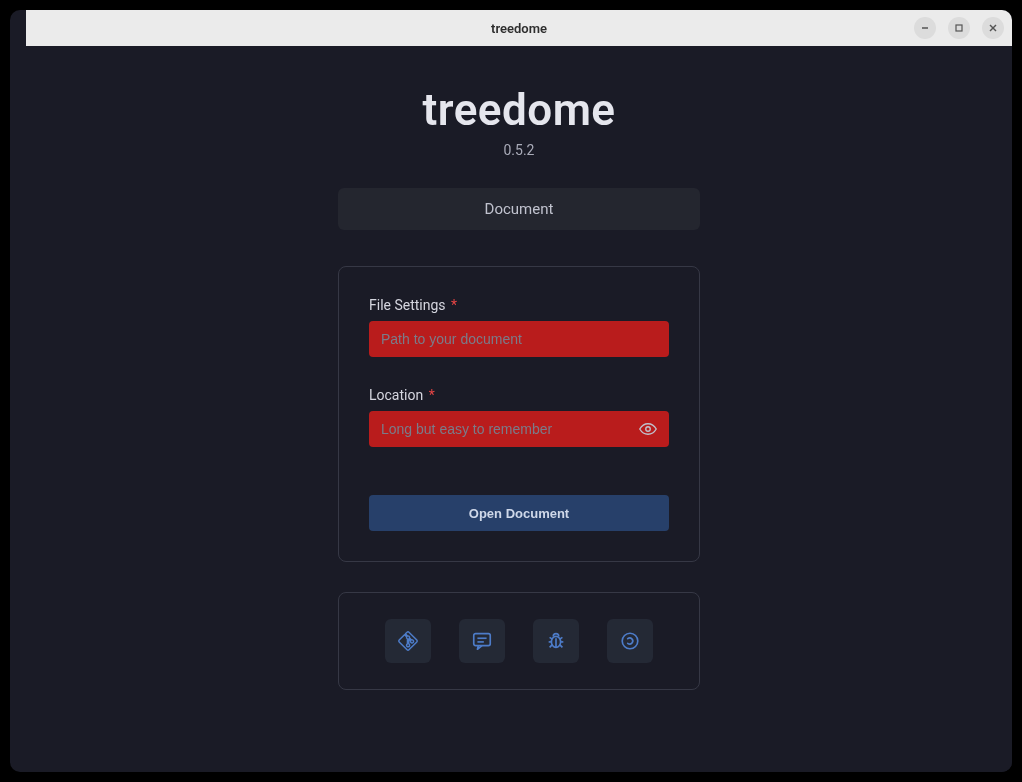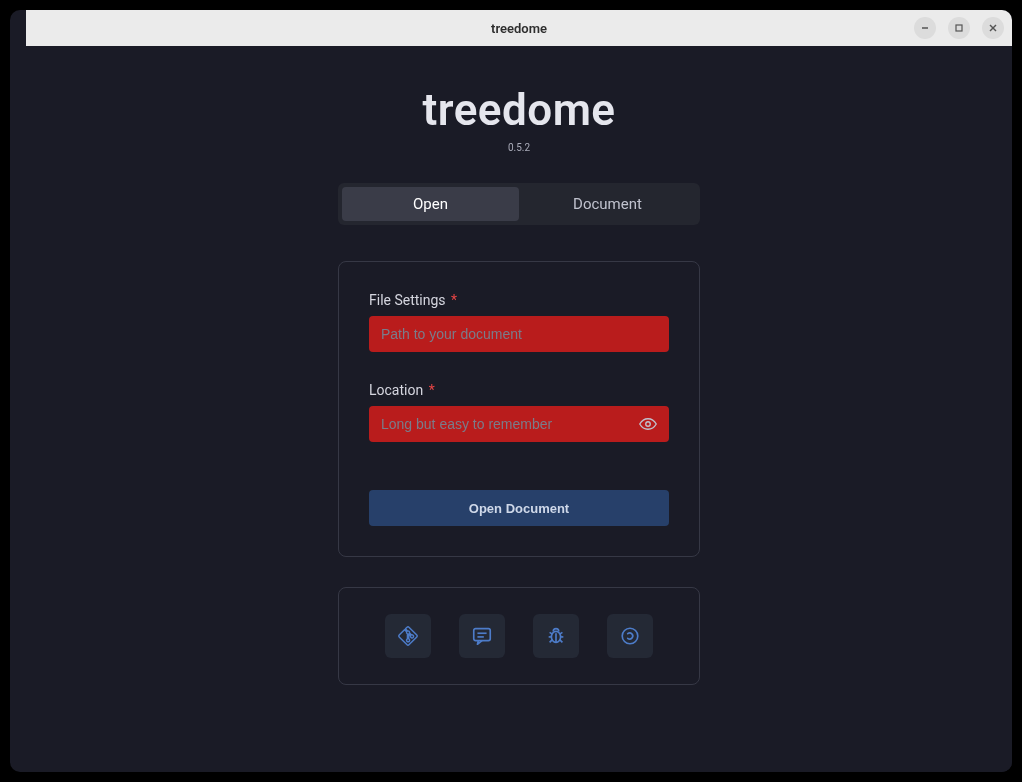--- a/index.html
+++ b/index.html
@@ -75,21 +75,21 @@
       padding-top: 38px;
       color: #c0c2ce;
     }
     .app-title {
       font-size: 44px;
       font-weight: 600;
       color: #e5e6ed;
       letter-spacing: 0.5px;
     }
     .app-version {
-      font-size: 10px;
+      font-size: 14px;
       color: #a9abb8;
       margin-top: 6px;
     }
     .tabs {
       margin-top: 30px;
       background: #24262f;
       border-radius: 6px;
       padding: 4px;
       display: flex;
       width: 362px;
@@ -220,21 +220,20 @@
             </svg>
         </div>
       </div>
     </div>
 
     <div class="content">
       <div class="app-title">treedome</div>
       <div class="app-version">0.5.2</div>
 
       <div class="tabs">
-        <div class="tab active">Open</div>
         <div class="tab">Document</div>
       </div>
 
       <div class="form-card">
         <label class="field-label">
           <span>File Settings</span>
           <span class="required">*</span>
         </label>
         <div class="input-wrap">
           <input type="text" class="text-input" placeholder="Path to your document" style="">

